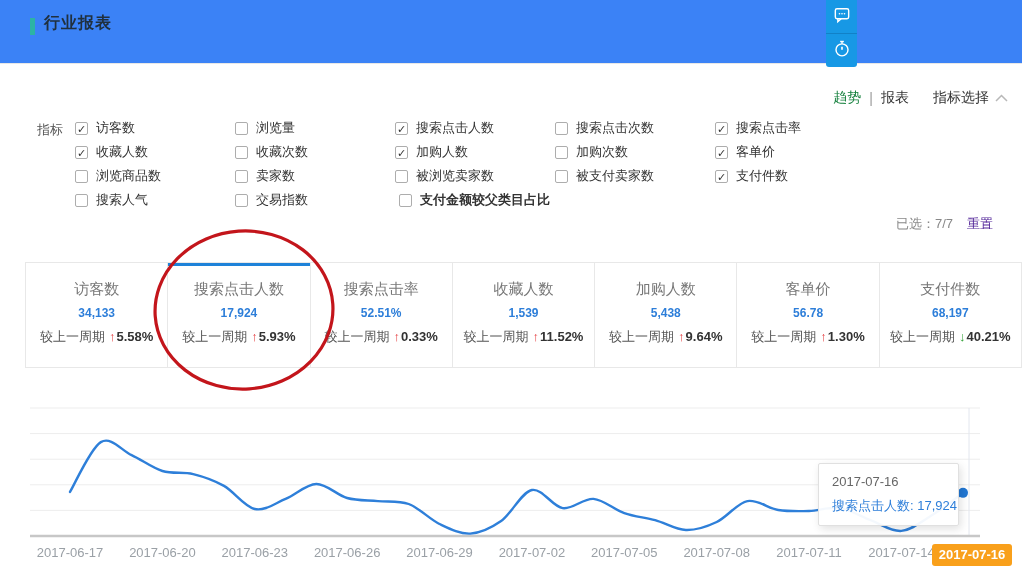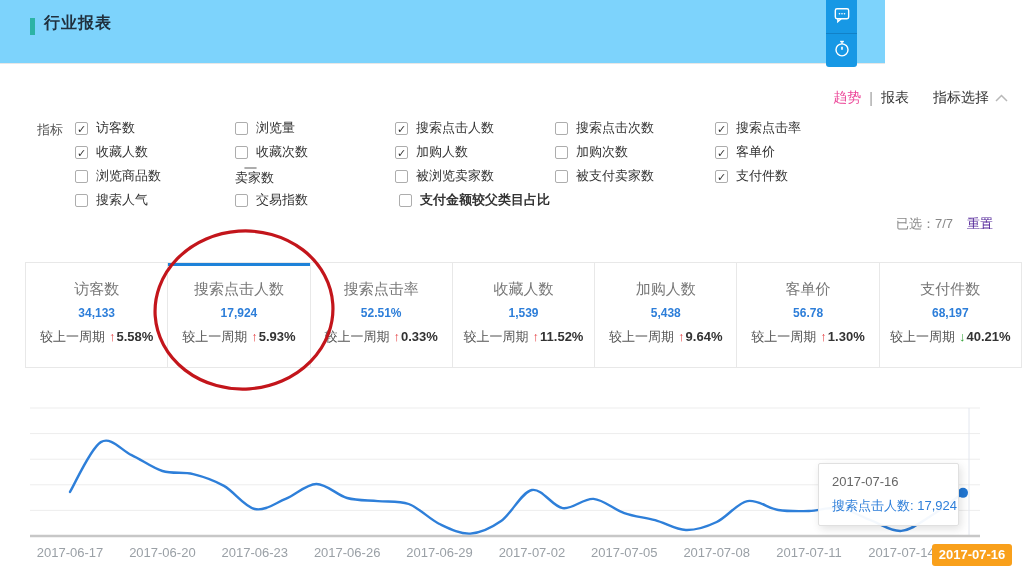--- a/index.html
+++ b/index.html
@@ -3,31 +3,31 @@
 <meta charset="utf-8">
 <style>
   html,body{margin:0;padding:0;}
   body{
     width:1022px;height:587px;position:relative;overflow:hidden;
     background:#ffffff;
     font-family:"Liberation Sans","DejaVu Sans",sans-serif;
     -webkit-font-smoothing:antialiased;
   }
   
-  .topbar{position:absolute;left:0;top:0;width:885px;height:63px;background:#7dd3fc;border-bottom:1px solid #e7e7e7;}
+  .topbar{position:absolute;left:0;top:0;width:1022px;height:63px;background:#3b82f6;border-bottom:1px solid #e7e7e7;}
   .accent{position:absolute;left:30px;top:18px;width:5px;height:17px;background:#2cb3a5;}
   .page-title{position:absolute;left:44px;top:13px;font-size:16px;font-weight:bold;color:#20303e;margin:0;letter-spacing:1px;}
   
   .quickbar{position:absolute;left:826px;top:0;width:31px;z-index:12;}
   .qbtn{width:31px;height:33px;background:#1798e5;display:flex;align-items:center;justify-content:center;cursor:pointer;}
   .qbtn.first{border-bottom:1px solid rgba(0,60,110,.25);}
   .qbtn.last{border-radius:0 0 3px 3px;}
   
   .viewswitch{position:absolute;top:89px;right:14px;display:flex;align-items:center;font-size:14px;}
-  .vs-trend{color:#ec4899;cursor:pointer;}
+  .vs-trend{color:#15803d;cursor:pointer;}
   .vs-sep{color:#9b9b9b;margin:0 8px;}
   .vs-report{color:#333;cursor:pointer;}
   .vs-indsel{color:#333;margin-left:24px;cursor:pointer;display:flex;align-items:center;}
   .vs-indsel svg{margin-left:6px;}
   
   .filter-label{position:absolute;left:37px;top:121px;font-size:13px;color:#555;}
   #filterGrid{position:absolute;left:75px;top:119px;width:920px;height:100px;}
   .fitem{position:absolute;display:flex;align-items:center;height:18px;cursor:pointer;}
   .cb{width:13px;height:13px;border:1px solid #adadad;border-radius:2px;background:#fff;margin-right:8px;
       font-size:11px;line-height:12px;text-align:center;color:#333;font-weight:bold;box-sizing:border-box;}
@@ -124,21 +124,21 @@
       <span class="flabel">搜索人气</span>
     </div>
     <div class="fitem" style="left: 160px; top: 0px;">
       <span class="cb"></span>
       <span class="flabel">浏览量</span>
     </div>
     <div class="fitem" style="left: 160px; top: 24px;">
       <span class="cb"></span>
       <span class="flabel">收藏次数</span>
     </div>
-    <div class="fitem" style="left: 160px; top: 48px; flex-direction: column;">
+    <div class="fitem" style="left: 160px; top: 48px;">
       <span class="cb"></span>
       <span class="flabel">卖家数</span>
     </div>
     <div class="fitem" style="left: 160px; top: 72px;">
       <span class="cb"></span>
       <span class="flabel">交易指数</span>
     </div>
     <div class="fitem" style="left: 320px; top: 0px;">
       <span class="cb checked"></span>
       <span class="flabel">搜索点击人数</span>

